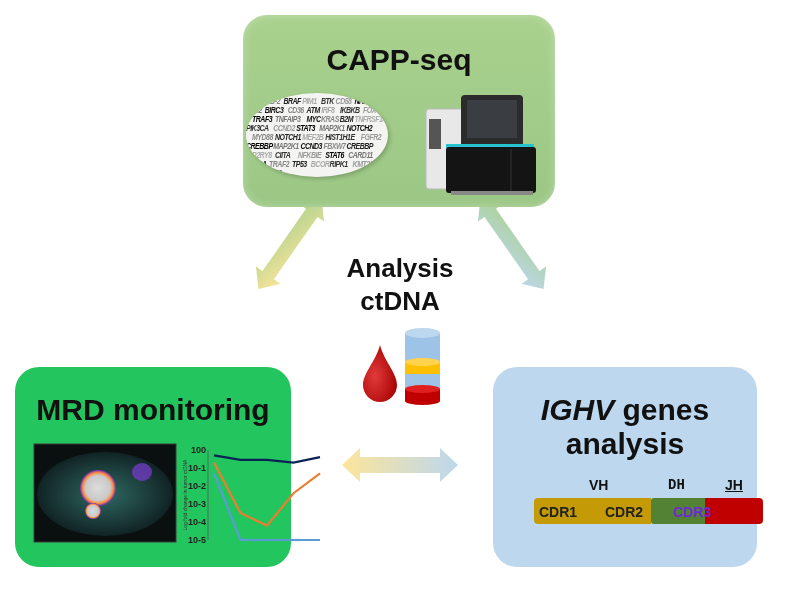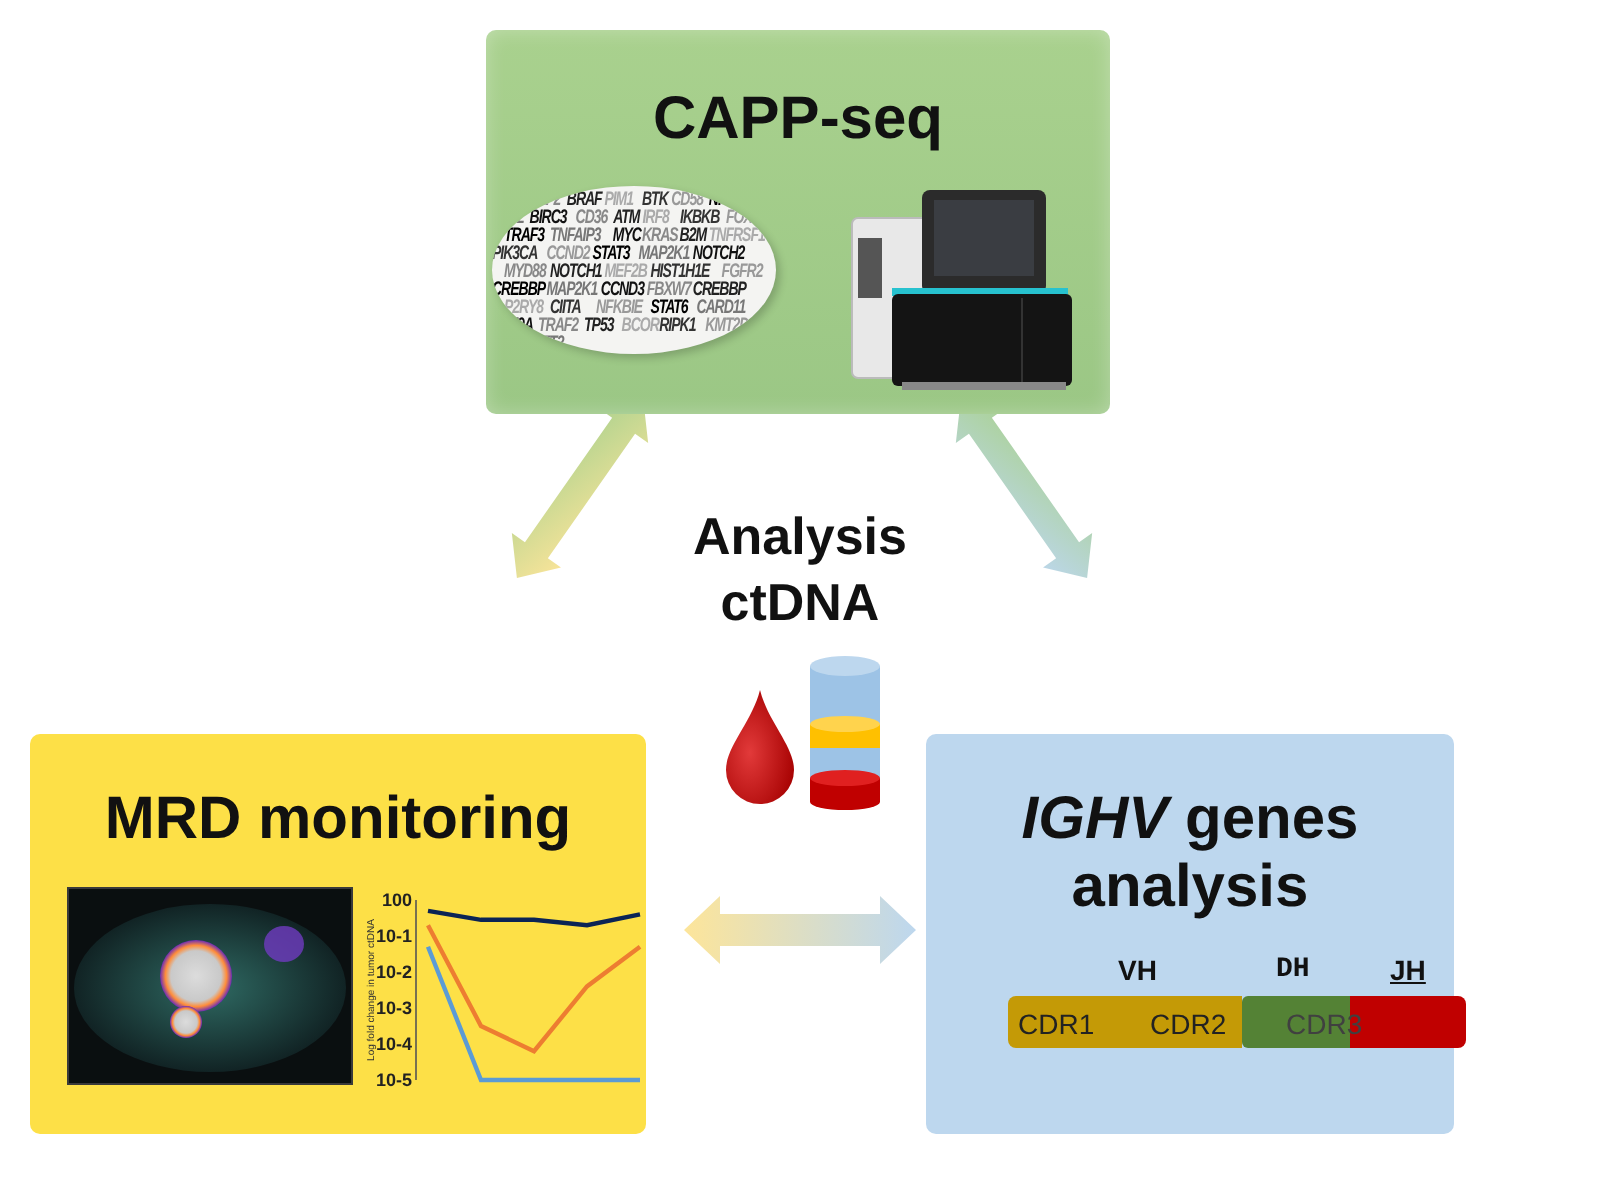--- a/index.html
+++ b/index.html
@@ -1,31 +1,31 @@
 <!DOCTYPE html>
 <html><head>
 <meta charset="utf-8">
 <style>
   html,body{margin:0;padding:0;background:#ffffff;}
   body{width:800px;height:600px;position:relative;overflow:hidden;font-family:"Liberation Sans",sans-serif;}
-  .box{position:absolute;border-radius:5px;}
+  .box{position:absolute;border-radius:24px;}
   .box-capp{left:243px;top:15px;width:312px;height:192px;background:linear-gradient(180deg,#a9d18e 0%,#9bc785 100%);box-shadow:inset 0 0 10px rgba(255,255,255,0.3);}
-  .box-mrd{left:15px;top:367px;width:308px;height:200px;background:#fde047;}
-  .box-ighv{left:463px;top:367px;width:264px;height:200px;background:#bdd7ee;}
+  .box-mrd{left:15px;top:367px;width:276px;height:200px;background:#22c55e;}
+  .box-ighv{left:493px;top:367px;width:264px;height:200px;background:#bdd7ee;}
   .title{position:absolute;left:0;right:0;text-align:center;font-weight:bold;color:#111;font-size:30px;}
   .box-capp .title{top:28px;}
   .box-mrd .title{top:26px;}
   .box-ighv .title{top:26px;}
   .title i{font-style:italic;}
   .center-label{position:absolute;left:330px;top:252px;width:140px;text-align:center;font-weight:bold;font-size:26px;line-height:33px;color:#111;}
   svg{position:absolute;overflow:visible;}
   .axis-tick{font-size:9px;font-family:"Liberation Sans",sans-serif;fill:#222;font-weight:bold;}
   .ylab{font-size:5px;fill:#333;}
   .seg{position:absolute;top:131px;height:26px;}
-  .seg-label{position:absolute;font-weight:normal;font-size:14px;color:#222;}
+  .seg-label{position:absolute;font-weight:bold;font-size:14px;color:#222;}
   .gene-label{position:absolute;font-weight:bold;font-size:14px;color:#111;top:110px;}
   .wordcloud{position:absolute;left:3px;top:78px;width:142px;height:84px;border-radius:50%;background:#f4f4f2;overflow:hidden;box-shadow:2px 2px 4px rgba(0,0,0,0.2);font-style:italic;}
   .wc-word{position:absolute;font-family:"Liberation Sans",sans-serif;font-weight:bold;font-size:7px;white-space:nowrap;transform:scaleY(1.4);letter-spacing:-0.5px;}
 </style>
 </head>
 <body>
 
 <svg style="left:0;top:0;" width="800" height="600">
   <defs>
     <linearGradient id="g-capp-mrd" x1="1" y1="0" x2="0" y2="1">
@@ -178,14 +178,14 @@
 <div class="box box-ighv">
   <div class="title"><i>IGHV</i><span> genes analysis</span></div>
   <div class="gene-label" style="left:96px;">VH</div>
   <div class="gene-label" style="left:175px;font-family:Liberation Mono, monospace;">DH</div>
   <div class="gene-label" style="left:232px;text-decoration:underline;">JH</div>
   <div class="seg" style="left:41px;width:117px;background:#c49a06;border-radius:4px 0 0 4px;"></div>
   <div class="seg" style="left:158px;width:54px;background:#548235;border-radius:3px 0 0 3px;"></div>
   <div class="seg" style="left:212px;width:58px;background:#c00000;border-radius:0 4px 4px 0;"></div>
   <div class="seg-label" style="left:46px;top:137px;">CDR1</div>
   <div class="seg-label" style="left:112px;top:137px;">CDR2</div>
-  <div class="seg-label" style="left:180px;top:137px;color:#404040;">CDR3</div>
+  <div class="seg-label" style="left:180px;top:137px;color:#6d28d9;">CDR3</div>
 </div>
 
 </body></html>

